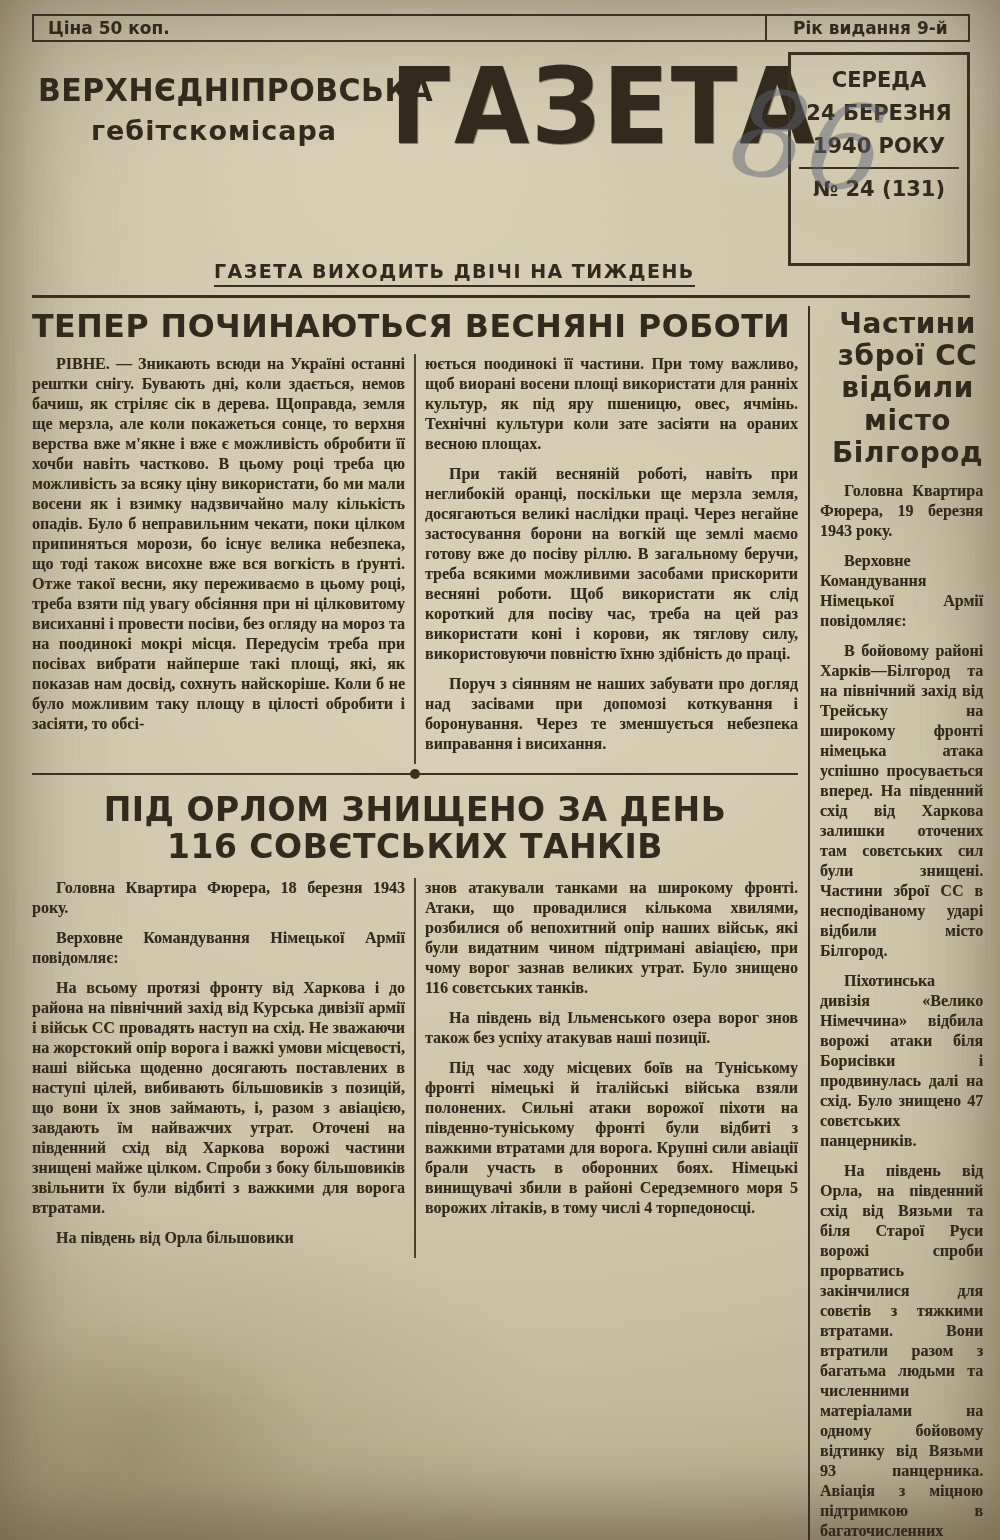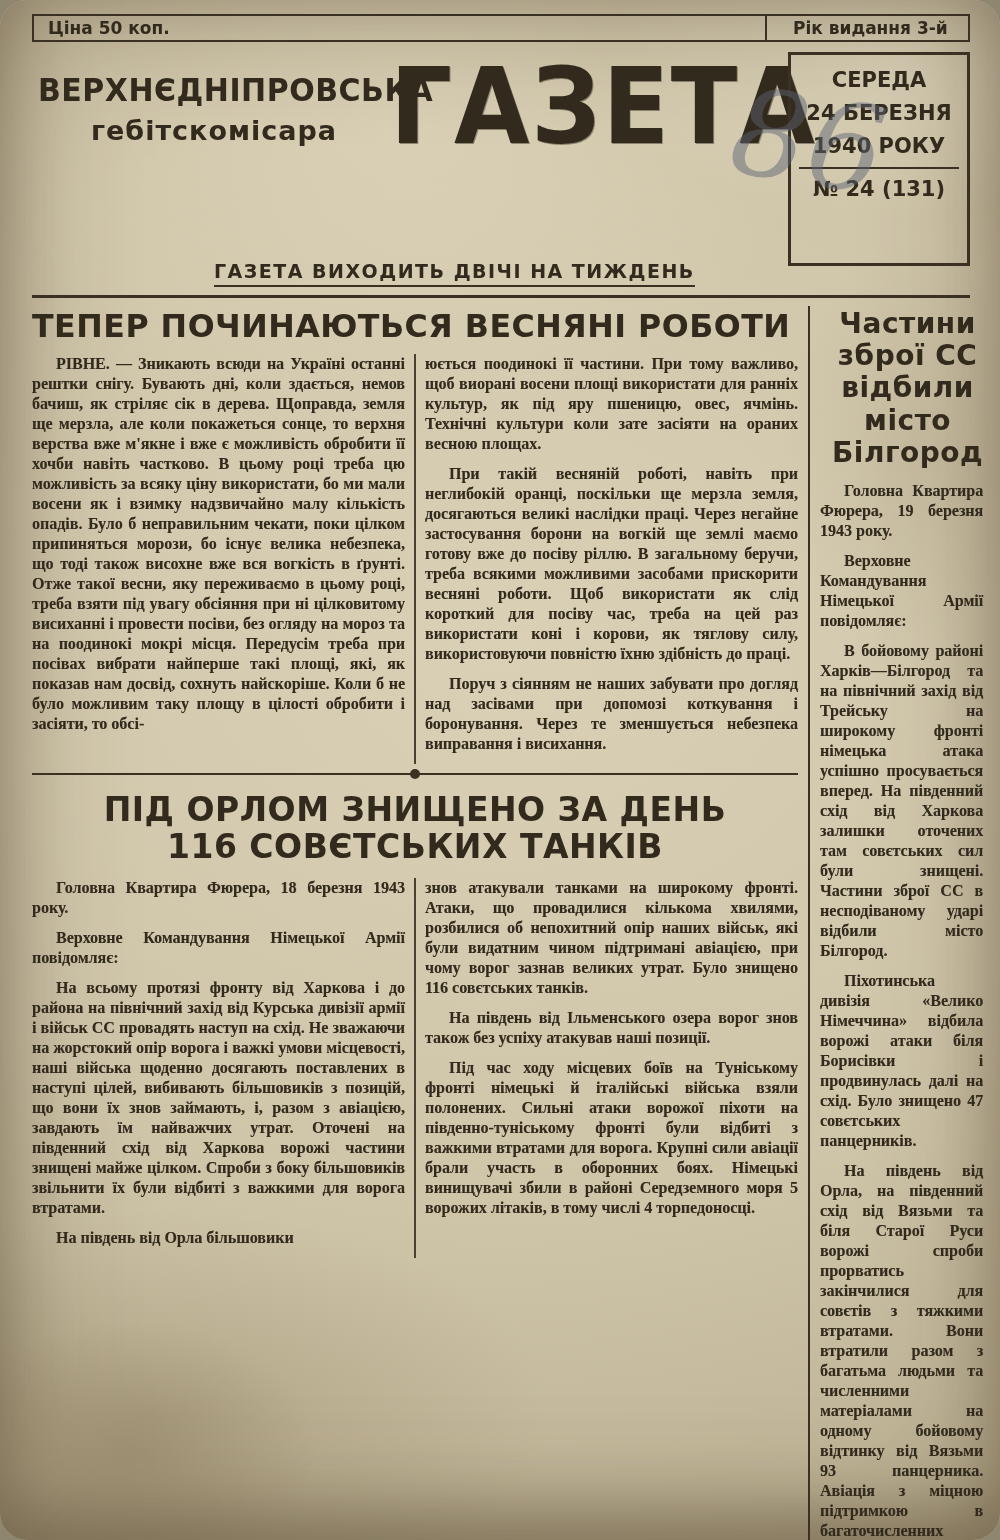--- a/index.html
+++ b/index.html
@@ -9,21 +9,20 @@
     margin:0 auto;
     overflow:hidden;
     color:#322a1c;
     background:
       radial-gradient(ellipse 620px 320px at 15% 92%, rgba(110,92,60,0.20), transparent 65%),
       radial-gradient(ellipse 500px 260px at 90% 4%, rgba(255,252,235,0.28), transparent 60%),
       radial-gradient(ellipse 700px 500px at 40% 8%, rgba(255,250,230,0.20), transparent 60%),
       radial-gradient(ellipse 1300px 1000px at 50% 42%, #d9d0b6 0%, #cfc5a9 55%, #b9ae90 100%);
     box-shadow: inset 0 0 130px rgba(62,48,26,0.38), inset 0 -28px 60px rgba(62,48,26,0.30);
     font-family:"Liberation Serif","DejaVu Serif",serif;
-    border-radius:27px;
   }
   .page *{box-sizing:border-box;}
   .inner{position:relative;padding:14px 30px 0 32px;}
 
   
   .topbar{
     display:flex;align-items:stretch;
     border-top:2px solid #3a3123;border-bottom:2px solid #3a3123;
     border-left:2px solid #3a3123;border-right:2px solid #3a3123;
     height:28px;
@@ -129,21 +128,21 @@
   <div class="stain s1"></div>
   <div class="stain s2"></div>
 
   <div class="inner">
 
     <div class="topbar">
       <div class="topbar-left">
         <span>Ціна  50  коп.</span>
       </div>
       <div class="topbar-right">
-        <span>Рік видання 3-й</span>
+        <span>Рік видання 9-й</span>
       </div>
     </div>
 
     <div class="masthead">
       <div class="mast-left">
         <div class="region">ВЕРХНЄДНІПРОВСЬКА</div>
         <div class="organ2">гебітскомісара</div>
       </div>
       <div class="mast-title">ГАЗЕТА</div>
       <div class="datebox">

